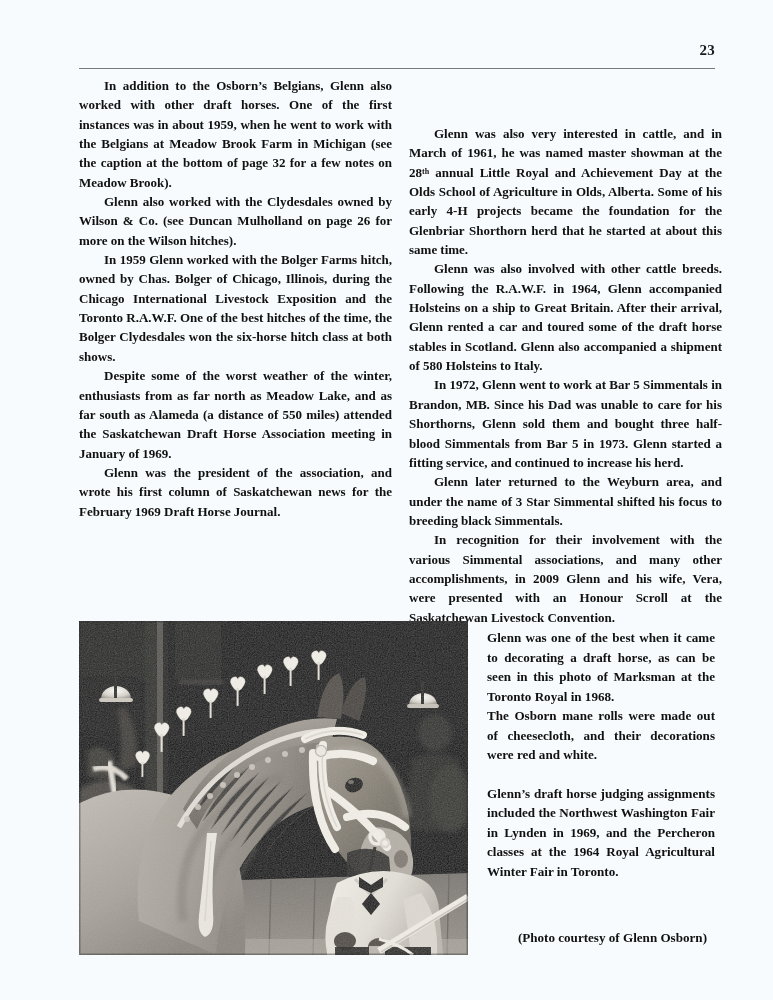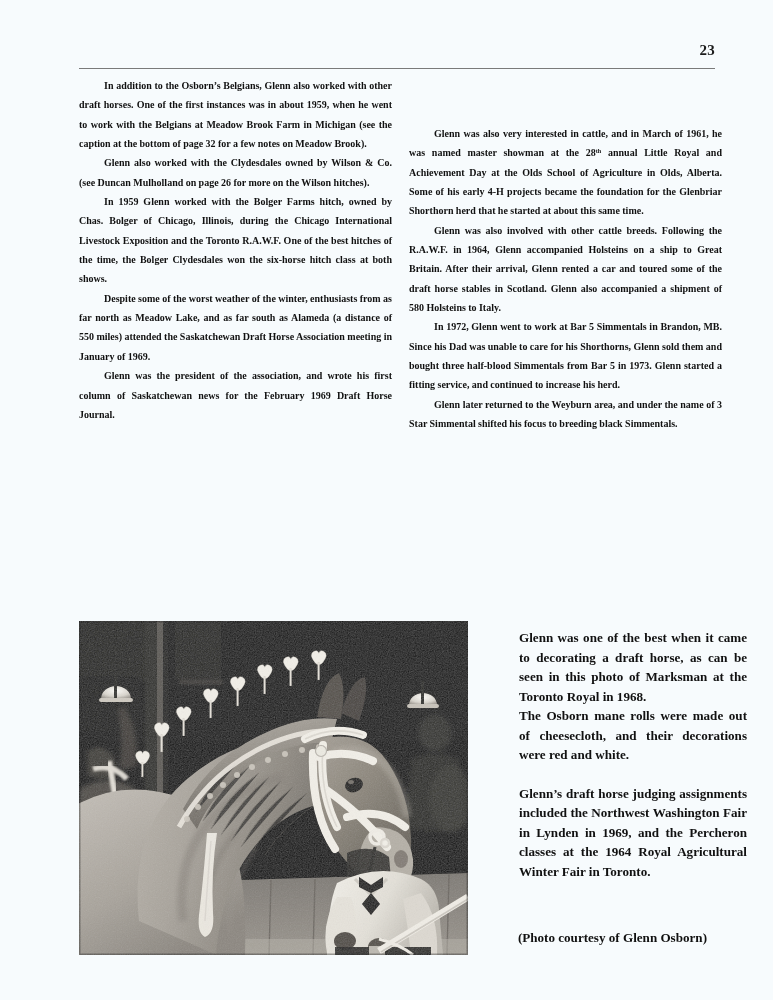--- a/index.html
+++ b/index.html
@@ -39,21 +39,21 @@
     top: 68px;
     width: 636px;
     height: 1px;
     background: #7a7a7a;
   }
   
   .col {
     position: absolute;
     top: 76px;
     width: 313px;
-    font-size: 10px;
+    font-size: 13px;
     line-height: 19.35px;
     font-weight: bold;
     text-align: justify;
     text-justify: inter-word;
     -webkit-hyphens: none;
     hyphens: none;
     word-spacing: -0.1px;
   }
   .col-left  { left: 79px; }
   .col-right { left: 409px; margin-top: 48px; }
@@ -81,21 +81,20 @@
   .caption-col {
     position: absolute;
     left: 487px;
     top: 628px;
     width: 228px;
     font-size: 13.1px;
     line-height: 19.5px;
     font-weight: bold;
     text-align: justify;
     text-justify: inter-word;
-    margin-left: 32px;
   }
   .caption-col p { margin: 0; text-indent: 0; }
   .caption-col p.gap { margin-top: 19px; }
   .caption-credit {
     position: absolute;
     left: 479px;
     top: 928px;
     width: 228px;
     font-size: 13.1px;
     line-height: 19.5px;
@@ -117,20 +116,21 @@
     <p>In 1959 Glenn worked with the Bolger Farms hitch, owned by Chas. Bolger of Chicago, Illinois, during the Chicago International Livestock Exposition and the Toronto R.A.W.F. One of the best hitches of the time, the Bolger Clydesdales won the six-horse hitch class at both shows.</p>
     <p>Despite some of the worst weather of the winter, enthusiasts from as far north as Meadow Lake, and as far south as Alameda (a distance of 550 miles) attended the Saskatchewan Draft Horse Association meeting in January of 1969.</p>
     <p>Glenn was the president of the association, and wrote his first column of Saskatchewan news for the February 1969 Draft Horse Journal.</p>
   </div>
 
   <div class="col col-right">
     <p><span>Glenn was also very interested in cattle, and in March of 1961, he was named master showman at the 28</span><sup>th</sup><span> annual Little Royal and Achievement Day at the Olds School of Agriculture in Olds, Alberta. Some of his early 4-H projects became the foundation for the Glenbriar Shorthorn herd that he started at about this same time.</span></p>
     <p>Glenn was also involved with other cattle breeds. Following the R.A.W.F. in 1964, Glenn accompanied Holsteins on a ship to Great Britain. After their arrival, Glenn rented a car and toured some of the draft horse stables in Scotland. Glenn also accompanied a shipment of 580 Holsteins to Italy.</p>
     <p>In 1972, Glenn went to work at Bar 5 Simmentals in Brandon, MB. Since his Dad was unable to care for his Shorthorns, Glenn sold them and bought three half-blood Simmentals from Bar 5 in 1973. Glenn started a fitting service, and continued to increase his herd.</p>
     <p>Glenn later returned to the Weyburn area, and under the name of 3 Star Simmental shifted his focus to breeding black Simmentals.</p>
+    <p>In recognition for their involvement with the various Simmental associations, and many other accomplishments, in 2009 Glenn and his wife, Vera, were presented with an Honour Scroll at the Saskatchewan Livestock Convention.</p>
   </div>
 
   <div class="photo-wrap">
     <svg class="photo-svg" viewBox="0 0 389 334" preserveAspectRatio="none">
       <defs>
         <linearGradient id="neckShade" x1="0" y1="0" x2="1" y2="0.3">
           <stop offset="0%" stop-color="#b9b4ac"></stop>
           <stop offset="35%" stop-color="#a9a49c"></stop>
           <stop offset="70%" stop-color="#8d8880"></stop>
           <stop offset="100%" stop-color="#6e6a63"></stop>

